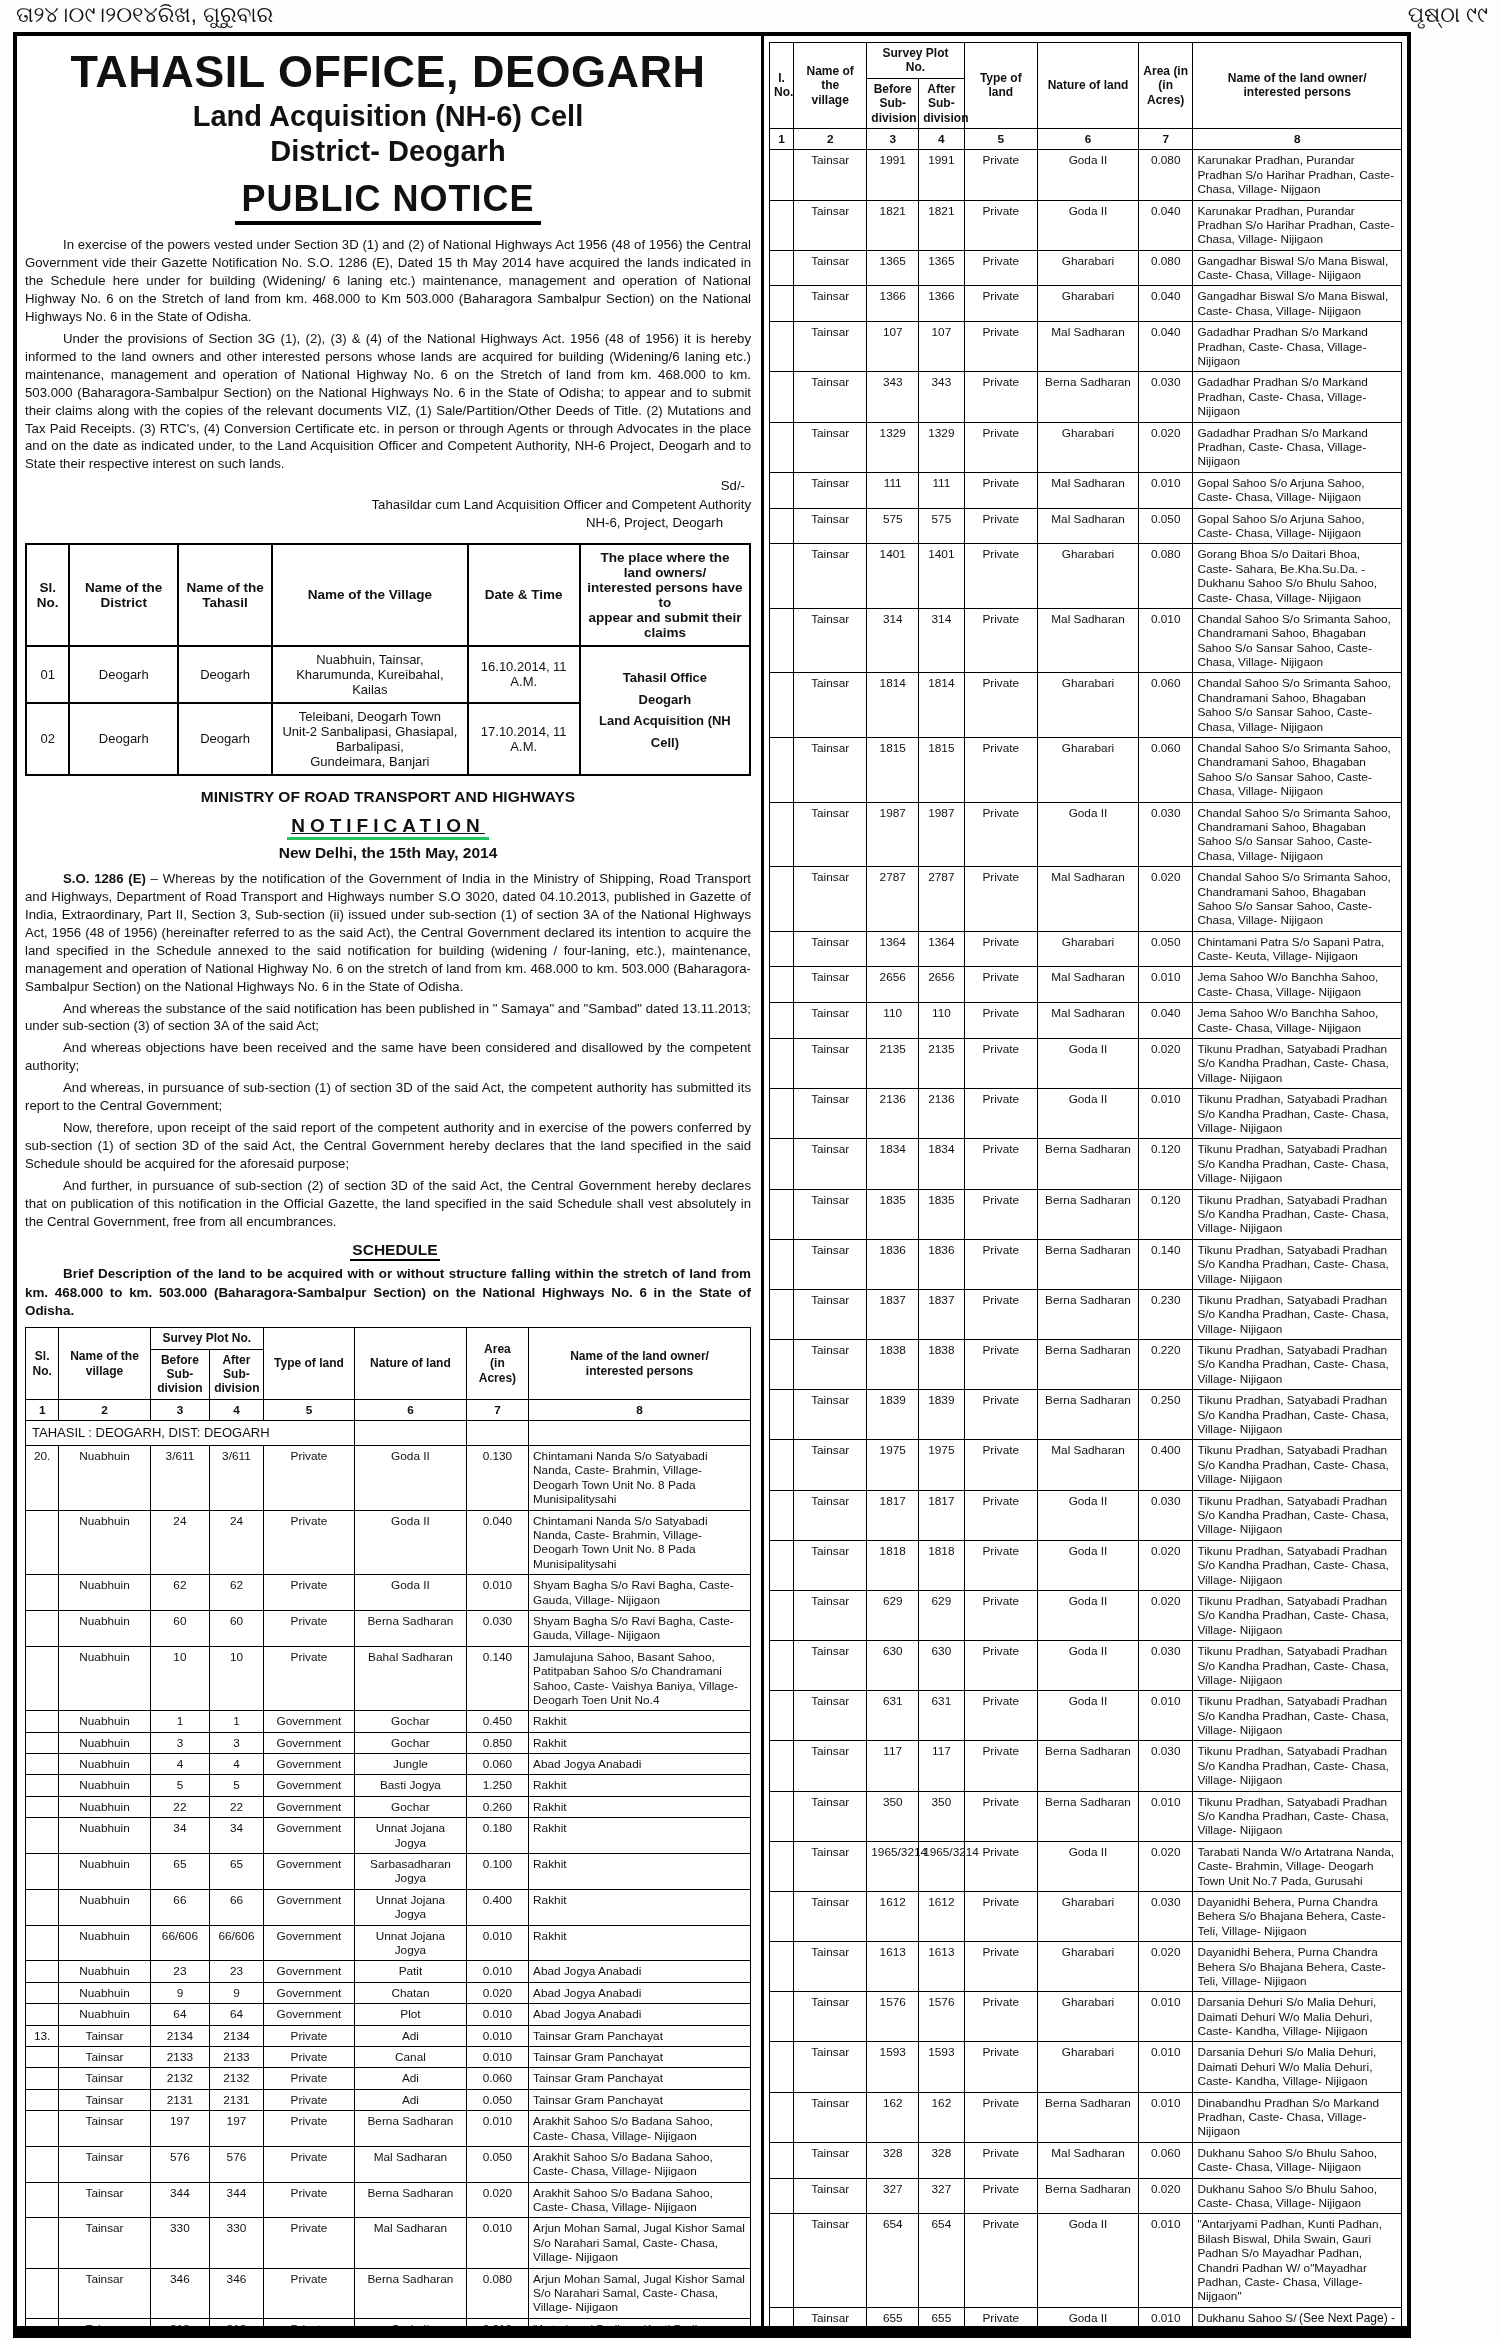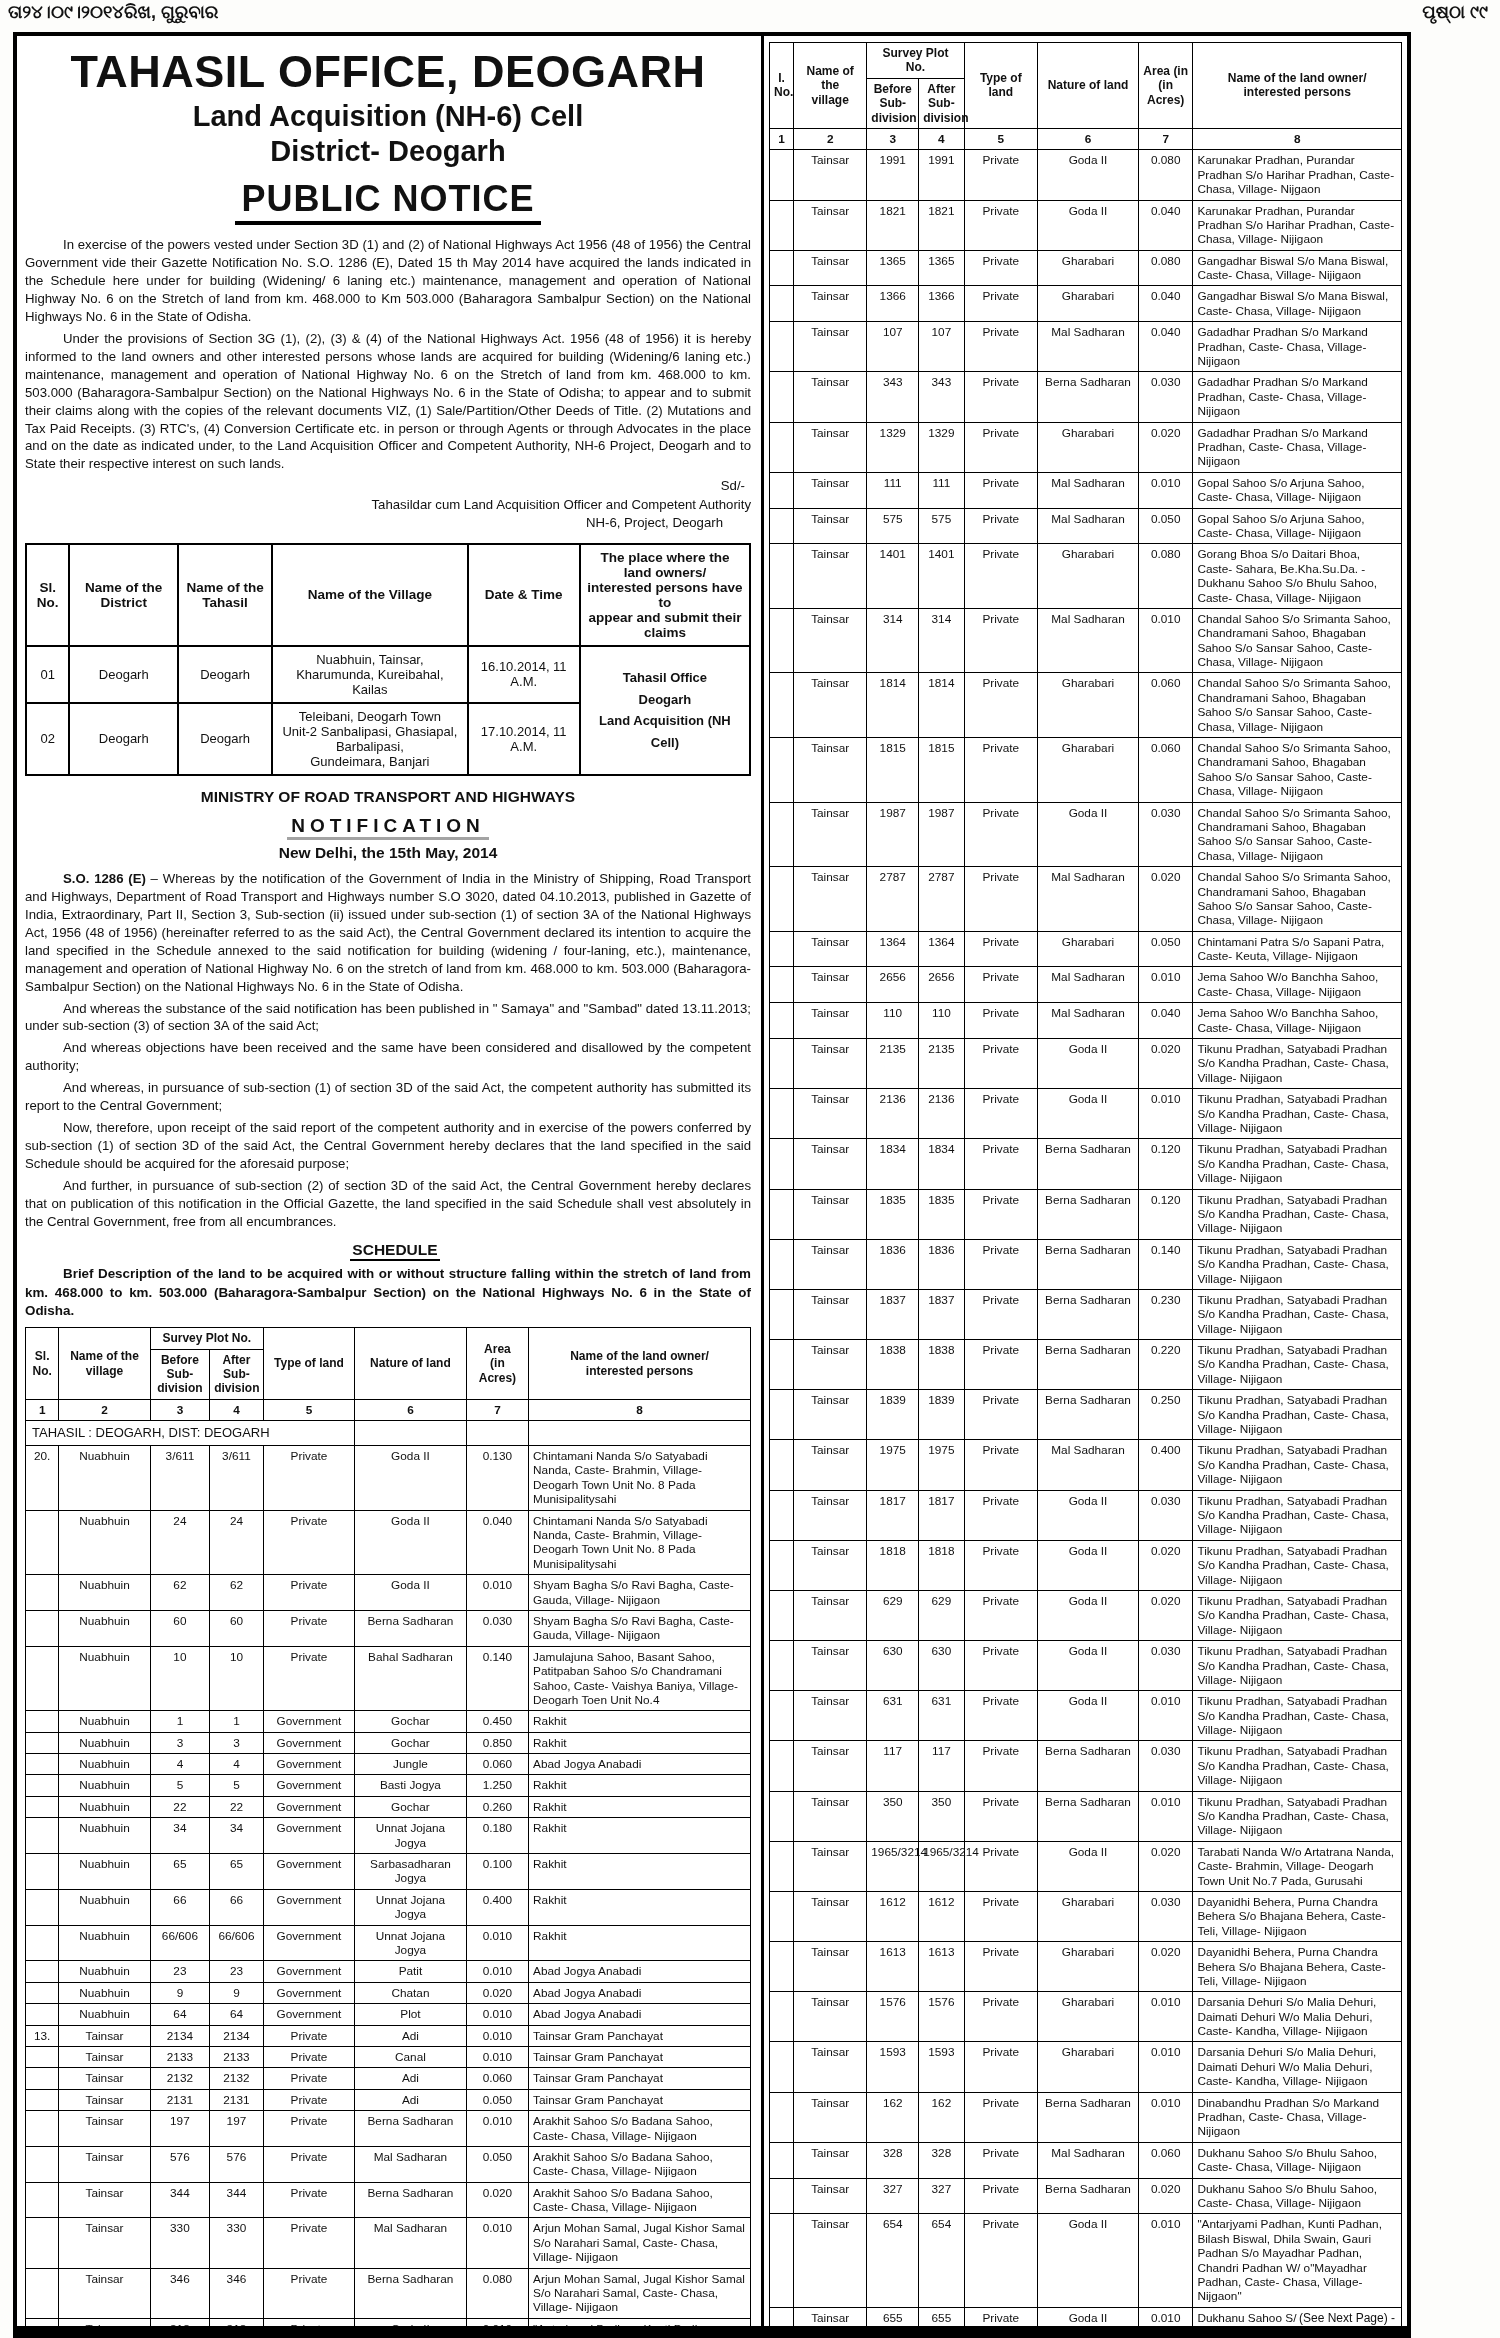--- a/index.html
+++ b/index.html
@@ -1,22 +1,22 @@
 <!DOCTYPE html>
 <html><head>
 <meta charset="utf-8">
 <style>
   html,body { margin:0; padding:0; }
   body {
     width:1500px; height:2338px; position:relative; overflow:hidden;
     background:#fdfdfb; color:#111;
     font-family:"Liberation Sans", sans-serif;
   }
-  .masthead { position:absolute; top:2px; left:8px; right:12px; display:flex; justify-content:space-between;
-    font-weight:bold; font-size:18px; }
+  .masthead { position:absolute; top:2px; left:16px; right:12px; display:flex; justify-content:space-between;
+    font-weight:normal; font-size:22px; }
   .frame { position:absolute; top:32px; left:13px; width:1398px; bottom:0; box-sizing:border-box;
     border:4px solid #000; border-bottom:12px solid #000; background:#fff; display:flex; }
   .left-col { width:747px; border-right:3px solid #000; box-sizing:border-box; padding:6px 10px 0 8px; overflow:hidden; }
   .right-col { flex:1; box-sizing:border-box; padding:4px 5px 0 5px; overflow:hidden; position:relative; }
 
   .t1 { text-align:center; font-weight:bold; font-size:45px; margin:4px 0 2px; letter-spacing:0.5px; }
   .t2 { text-align:center; font-weight:bold; font-size:29px; margin:2px 0; }
   .t3 { text-align:center; font-weight:bold; font-size:29px; margin:2px 0 8px; }
   .t4 { text-align:center; margin:10px 0 16px; }
   .t4 span { font-size:36px; font-weight:bold; letter-spacing:1px; border-bottom:4px solid #000; padding:0 6px 2px; }
@@ -27,21 +27,21 @@
   .sign .nh { margin-right:28px; }
 
   table.htable { width:100%; border-collapse:collapse; margin-top:10px; }
   .htable th, .htable td { border:2px solid #000; text-align:center; vertical-align:middle; padding:5px 4px; }
   .htable th { font-size:13.5px; white-space:pre-line; }
   .htable td { font-size:13px; white-space:pre-line; }
   .place-cell { font-size:20px; font-weight:700; line-height:1.65; }
 
   .ministry { text-align:center; font-weight:bold; font-size:15.5px; margin-top:12px; }
   .notif-title { text-align:center; margin:9px 0 7px; }
-  .notif-title span { font-size:19px; font-weight:bold; letter-spacing:5px; border-bottom:3px solid #a3a3a3; padding:0 4px 1px; }
+  .notif-title span { font-size:19px; font-weight:bold; letter-spacing:5px; border-bottom:3px solid #22c55e; padding:0 4px 1px;text-decoration:underline; }
   .dateline { text-align:center; font-weight:bold; font-size:15.5px; margin:2px 0 8px; }
 
   .sched-title { text-align:center; margin:10px 0 6px; }
   .sched-title span { font-size:15.5px; font-weight:bold; border-bottom:2.5px solid #000; padding:0 2px 1px;margin-left:14px; }
   .brief { font-weight:bold; font-size:13.4px; line-height:1.4; text-align:justify; margin:2px 0 6px; text-indent:38px; }
 
   table.ltable { width:100%; border-collapse:collapse; margin-top:4px; table-layout:fixed; }
   .ltable th, .ltable td { border:1.5px solid #000; padding:3px 4px; box-sizing:border-box; }
   .ltable th { font-size:12px; text-align:center; vertical-align:middle; white-space:pre-line; line-height:1.2; font-weight:bold; }
   .ltable td { font-size:11.8px; line-height:1.22; vertical-align:top; }

